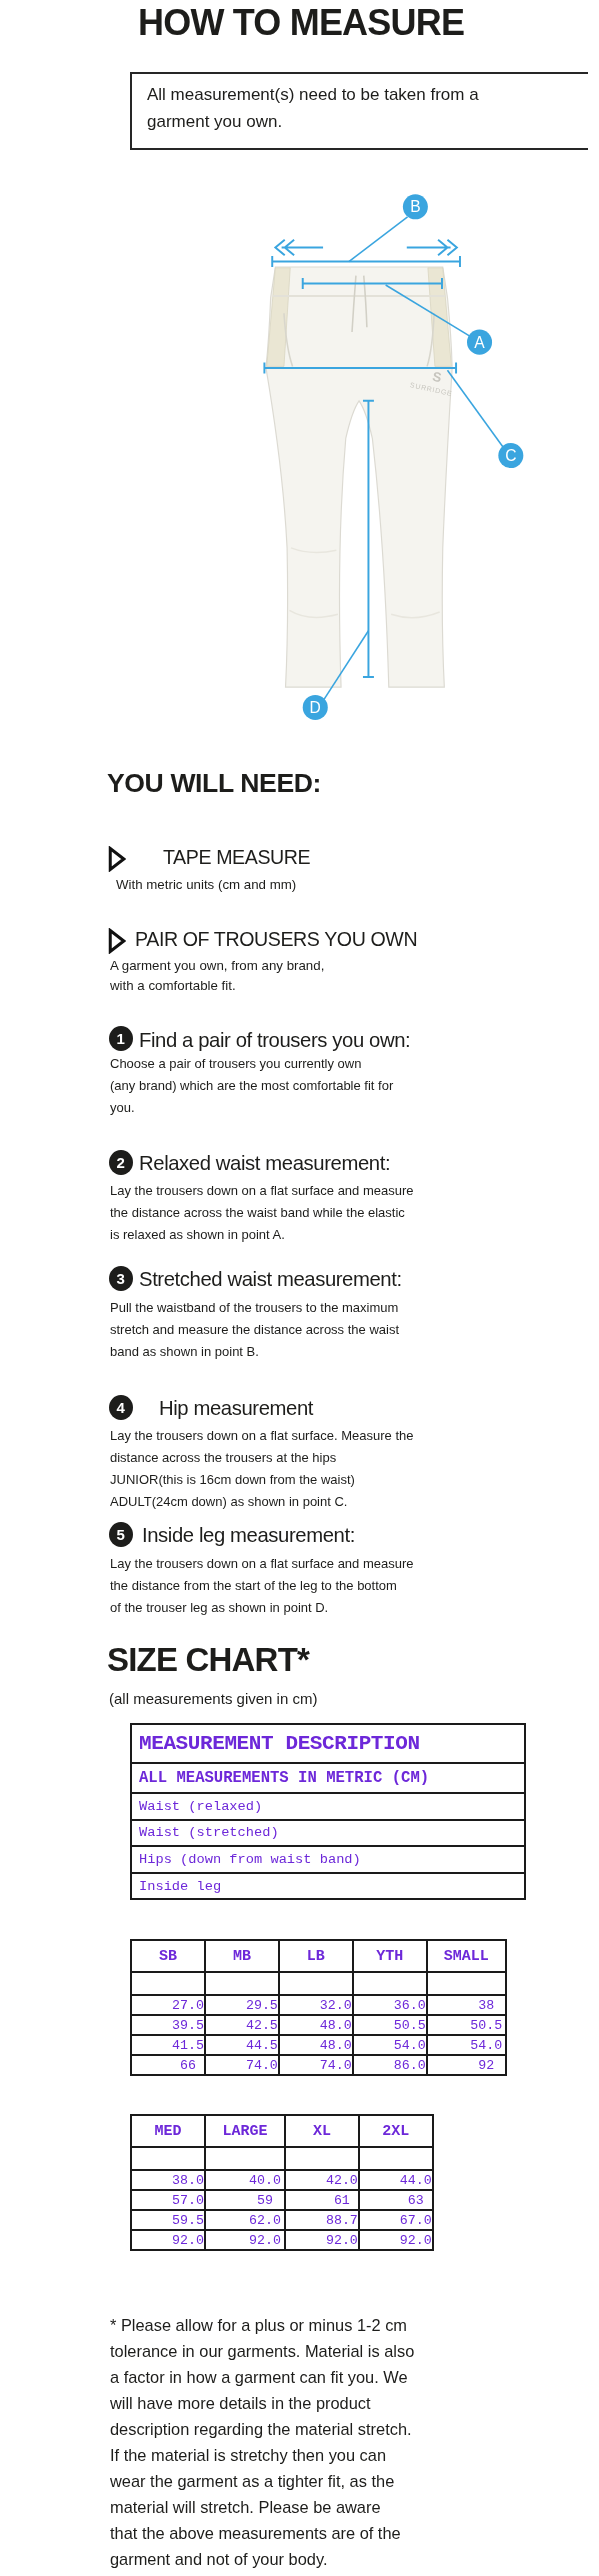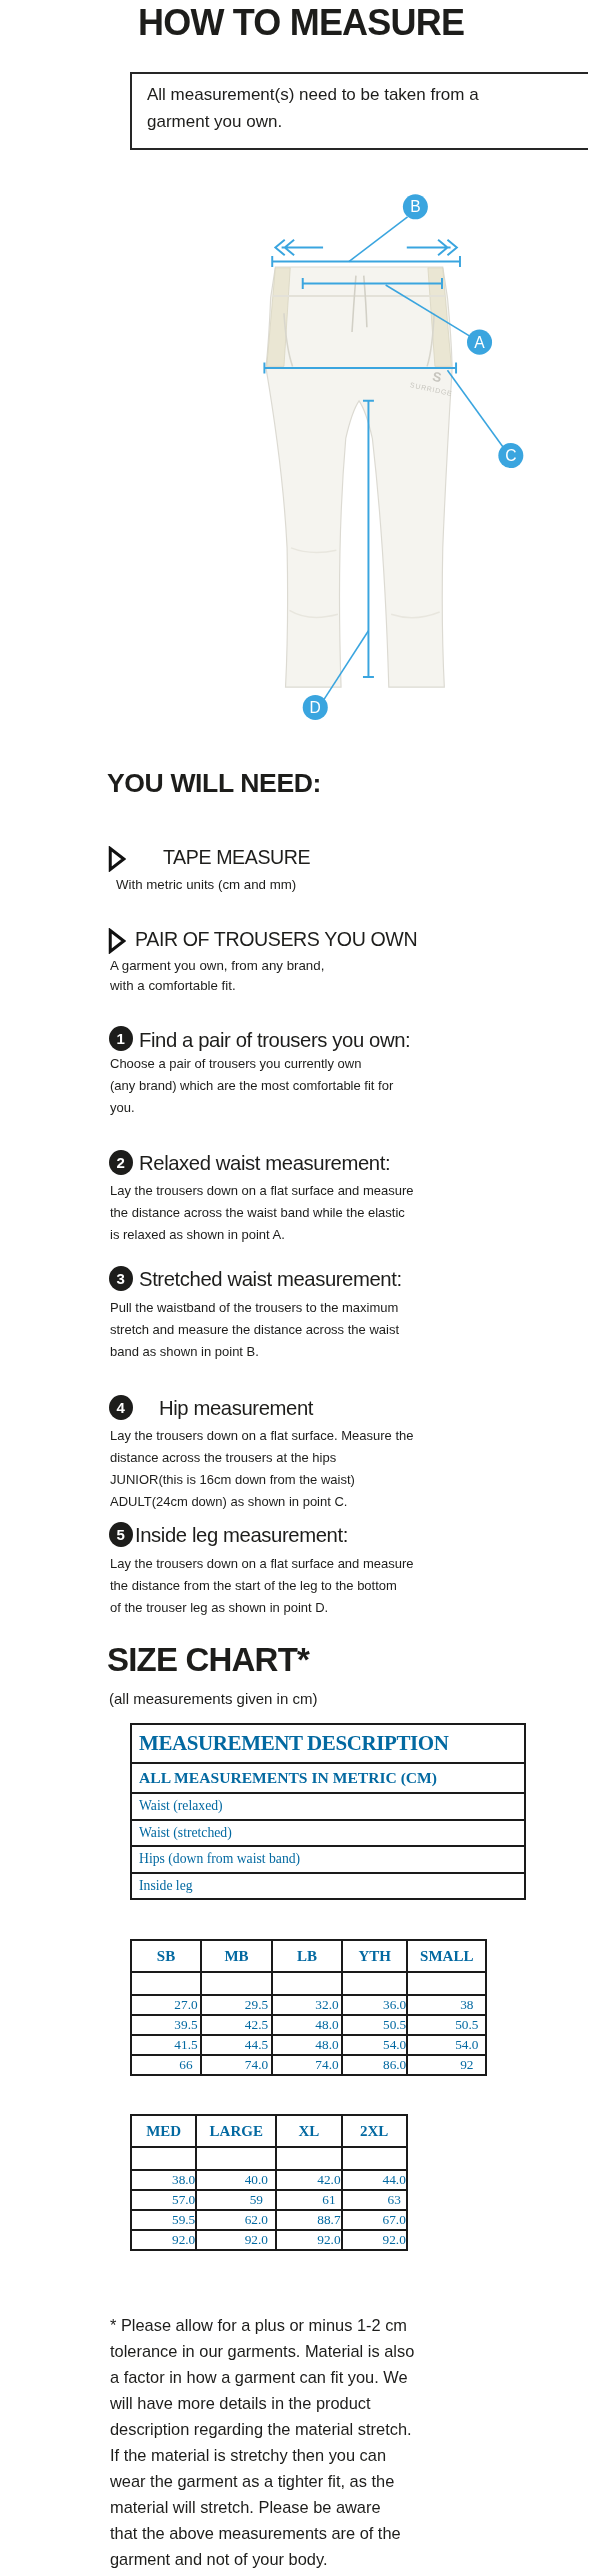--- a/index.html
+++ b/index.html
@@ -23,21 +23,21 @@
 
   .badge{width:23.5px;height:25px;border-radius:50%;background:#1d1d1b;color:#fff;
          font-size:15px;font-weight:700;text-align:center;line-height:25px;}
   .step-heading{font-size:20.3px;letter-spacing:-0.4px;}
   .step-body{font-size:13px;line-height:22px;}
 
   .sc-title{left:107px;top:1641px;font-size:33px;font-weight:700;letter-spacing:-0.8px;}
   .sc-sub{left:109px;top:1690px;font-size:15px;}
 
   table{border-collapse:collapse;table-layout:fixed;}
-  td,th{border:2.3px solid #1a1a1a;padding:0;font-family:Liberation Serif, serif;color:#0369a1;}
+  td,th{border:2.3px solid #1a1a1a;padding:0;font-family:Liberation Mono, monospace;color:#6d28d9;}
   .desc-table{left:130px;top:1723px;}
   .desc-table td{text-align:left;padding-left:7px;vertical-align:middle;}
   .desc-r1{height:39px;font-size:21px;font-weight:700;letter-spacing:-0.4px;}
   .desc-r2{height:30px;font-size:15.6px;font-weight:700;}
   .desc-row{height:26.6px;font-size:13.7px;}
 
   .size-table th{font-size:15px;font-weight:700;height:30px;text-align:center;}
   .size-table td{font-size:13.3px;text-align:center;height:18px;vertical-align:middle;padding-left:40px;}
   .size-table .empty-row td{height:21px;}
   .t1{left:130px;top:1939px;}
@@ -136,21 +136,21 @@
 band as shown in point B.</div>
 
   <div class="abs badge" style="left:109px;top:1395px;">4</div>
   <div class="abs step-heading" style="left:139px;top:1397px;margin-left:20px;">Hip measurement</div>
   <div class="abs step-body pre" style="left:110px;top:1425px;">Lay the trousers down on a flat surface. Measure the
 distance across the trousers at the hips
 JUNIOR(this is 16cm down from the waist)
 ADULT(24cm down) as shown in point C.</div>
 
   <div class="abs badge" style="left:109px;top:1522px;">5</div>
-  <div class="abs step-heading" style="left:135px;top:1524px;text-align:center;">Inside leg measurement:</div>
+  <div class="abs step-heading" style="left:142px;top:1524px;text-align:center;">Inside leg measurement:</div>
   <div class="abs step-body pre" style="left:110px;top:1553px;">Lay the trousers down on a flat surface and measure
 the distance from the start of the leg to the bottom
 of the trouser leg as shown in point D.</div>
 
   <div class="abs sc-title">SIZE CHART*</div>
   <div class="abs sc-sub">(all measurements given in cm)</div>
 
   <table class="abs desc-table">
     <colgroup>
         <col style="width:394px">

